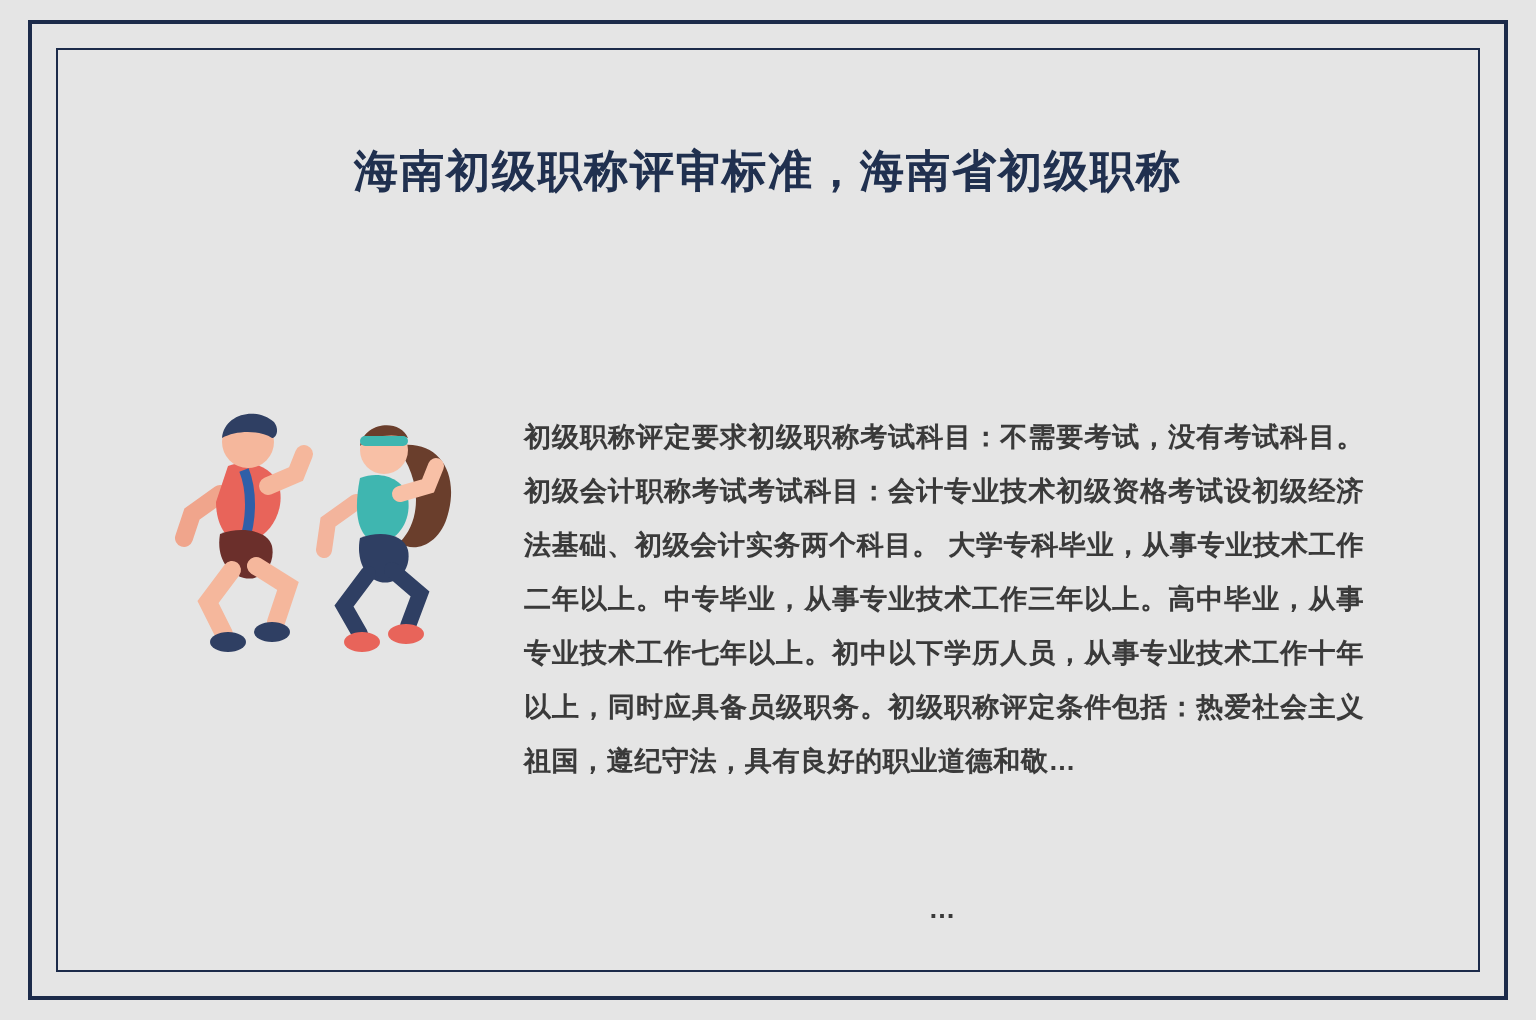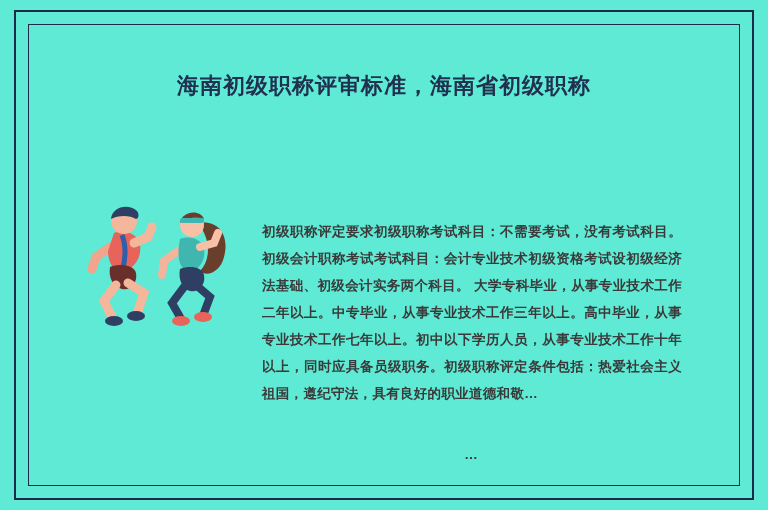--- a/index.html
+++ b/index.html
@@ -11,21 +11,21 @@
     height: 510px;
     background: #ffffff;
     font-family: "Liberation Sans", sans-serif;
     overflow: hidden;
   }
   .card {
     position: absolute;
     left: 0; top: 0;
     width: 768px;
     height: 510px;
-    background: #5eead4;
+    background: #e5e5e5;
     box-sizing: border-box;
   }
   .frame-outer {
     position: absolute;
     left: 14px;
     top: 10px;
     width: 740px;
     height: 490px;
     border: 2px solid #1c2b4a;
     box-sizing: border-box;
@@ -54,21 +54,21 @@
   .illustration {
     position: absolute;
     left: 52px;
     top: 185px;
     width: 200px;
     height: 160px;
   }
   .body-text {
     position: absolute;
     left: 262px;
-    top: 218px;
+    top: 205px;
     width: 420px;
     font-size: 13.5px;
     font-weight: bold;
     color: #3a3a3a;
     line-height: 27px;
     text-align: justify;
     letter-spacing: 0.3px;
   }
 </style>
 </head>

